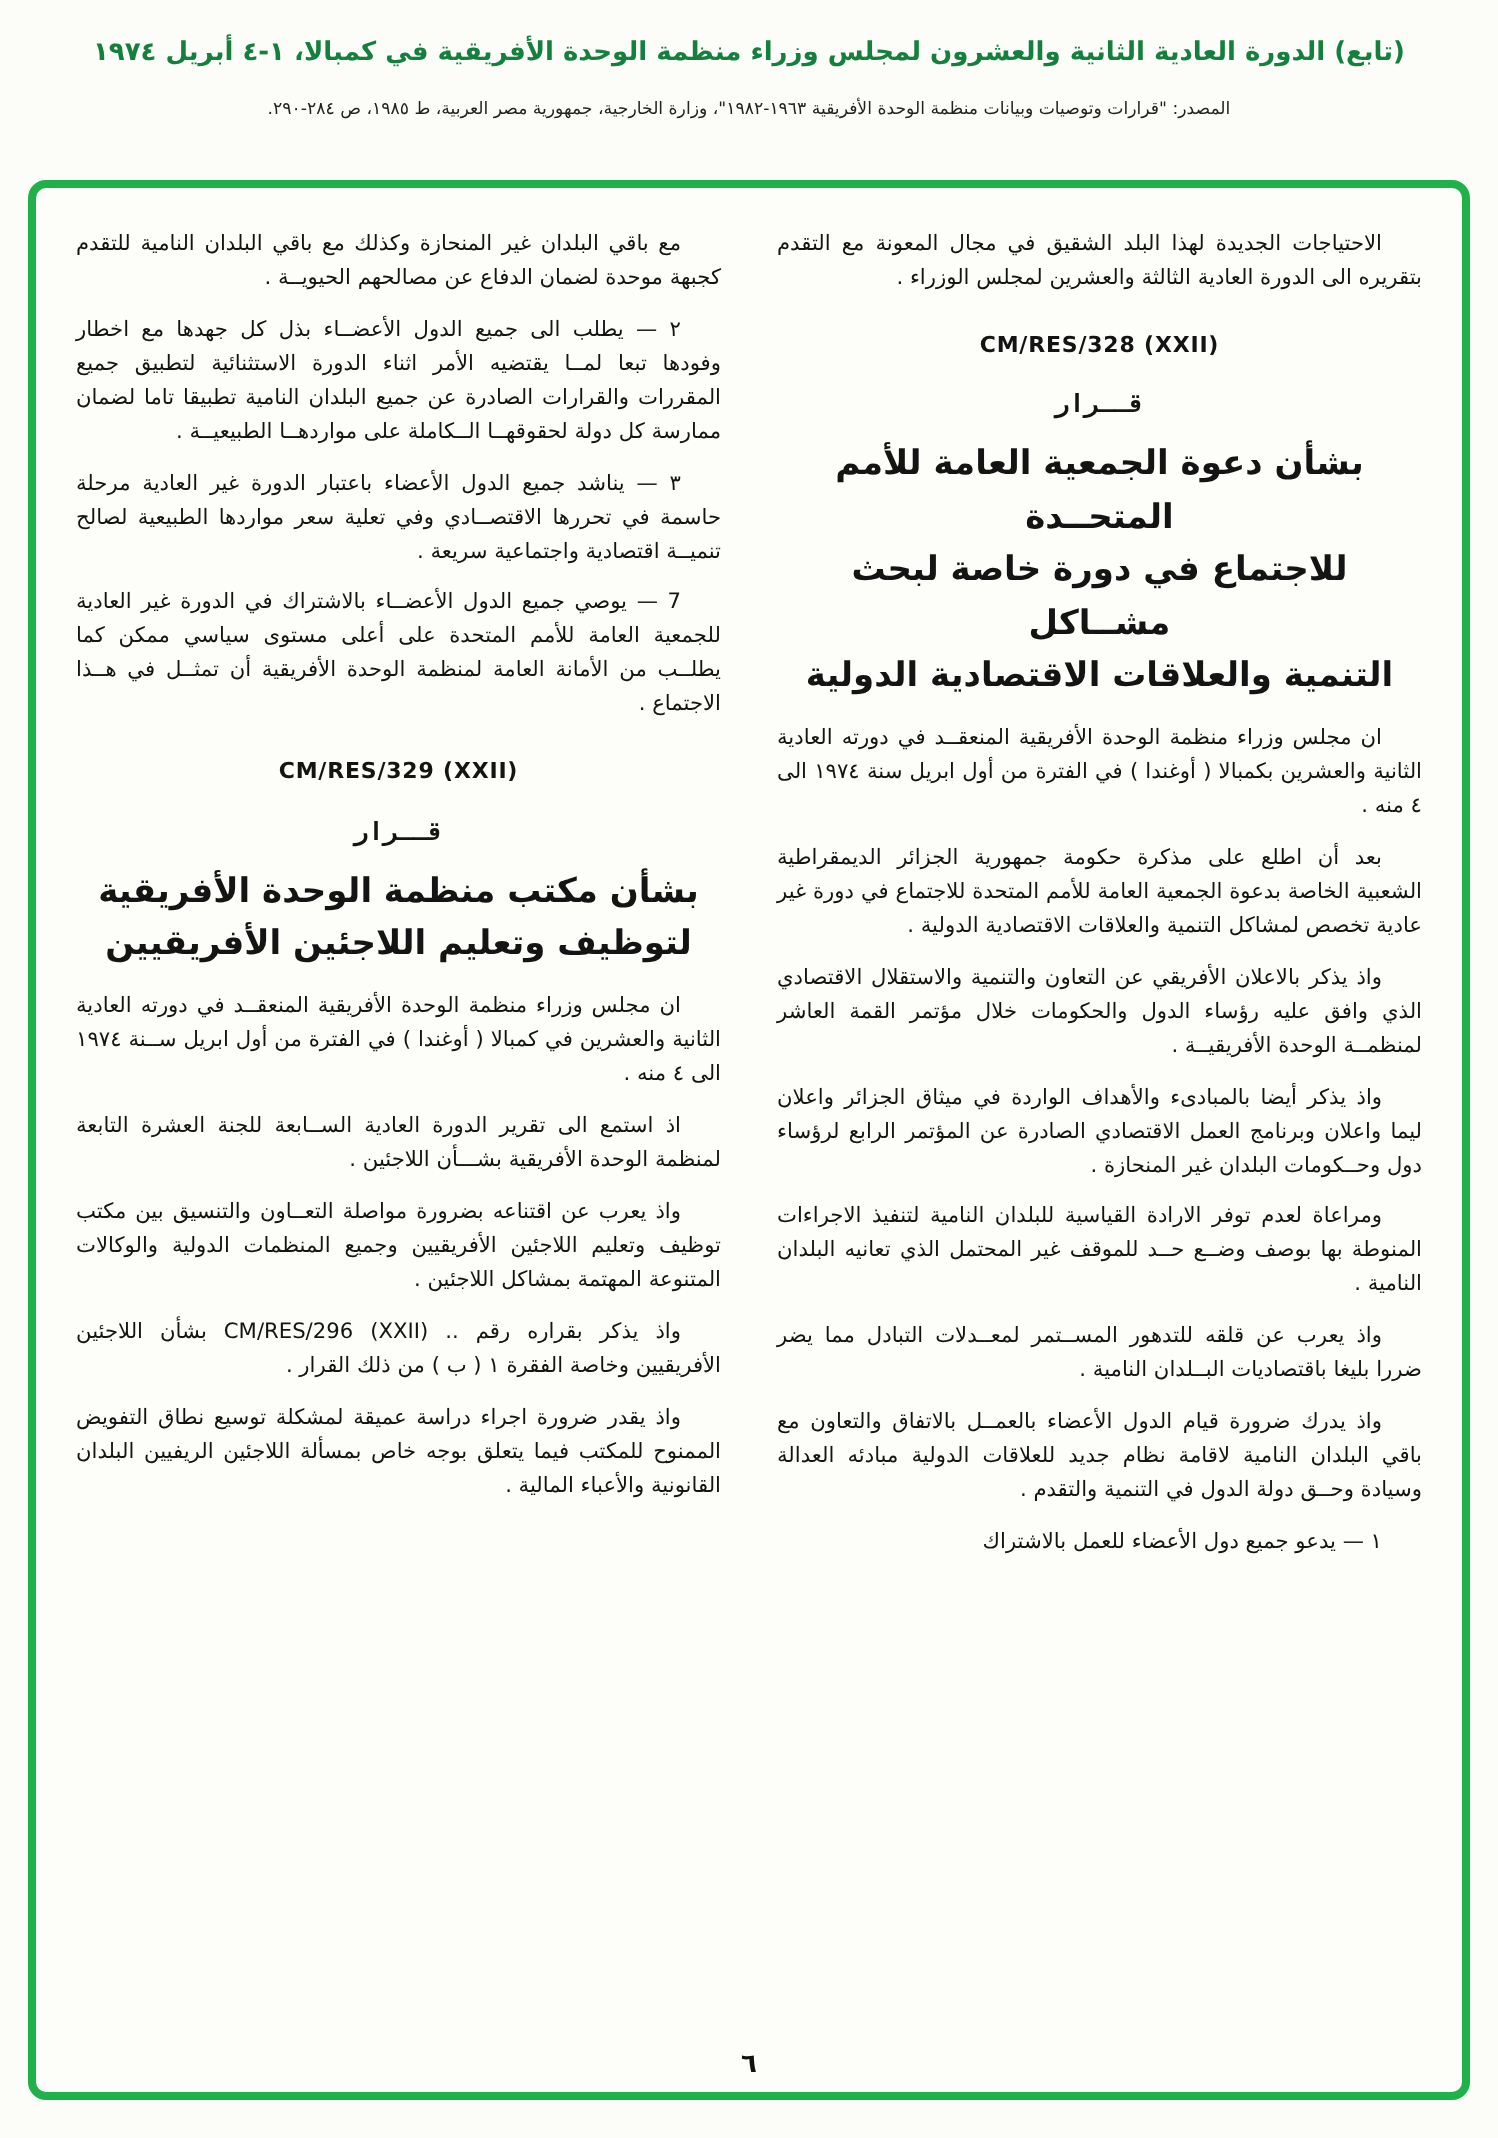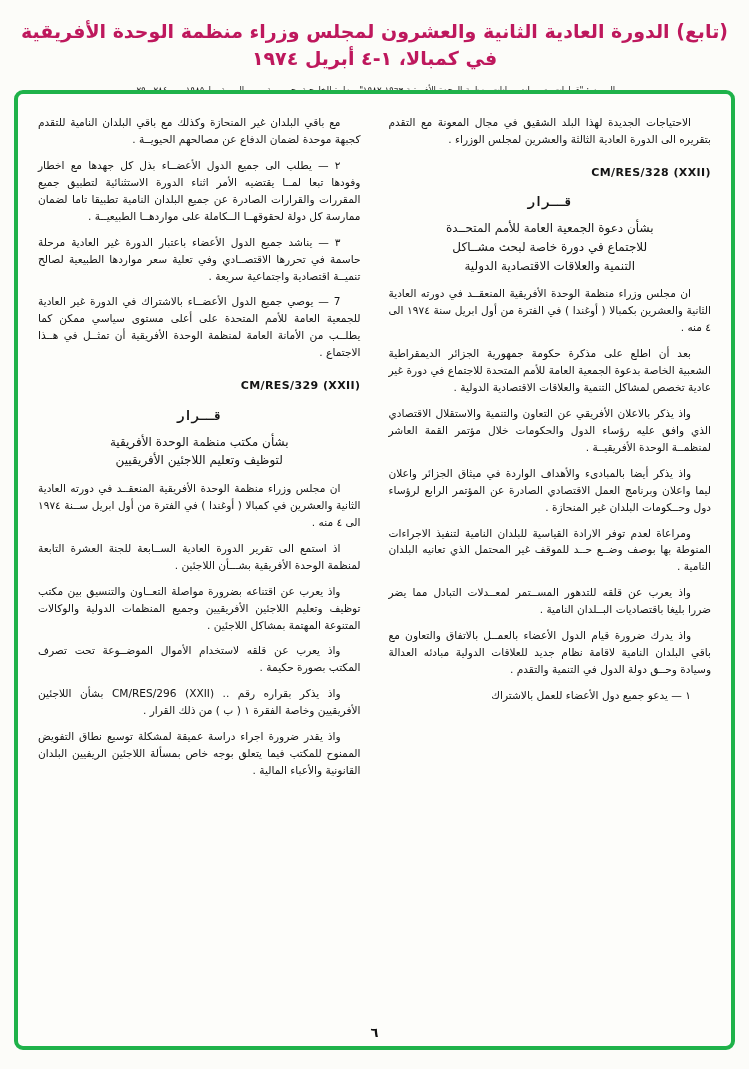--- a/index.html
+++ b/index.html
@@ -14,23 +14,23 @@
     width:749px; height:1069px;
     background:#fcfcf9;
     overflow:hidden;
   }
   .doc-header {
     position:absolute; top:18px; left:20px; right:20px;
     text-align:center; direction:rtl;
   }
   .doc-title {
     font-weight:bold;
-    font-size:19px;
+    font-size:13px;
     line-height:1.4;
-    color:#be185d;
+    color:#15803d;
   }
   .doc-source {
     margin-top:14px;
     font-size:8.6px;
     color:#222;
     white-space:nowrap;
   }
   .green-frame {
     position:absolute;
     left:14px; top:90px;
@@ -53,40 +53,40 @@
     line-height:1.6;
     text-align:justify;
     color:#141414;
   }
   .para {
     margin-bottom:9px;
     text-indent:20px;
   }
   .res-code {
     direction:ltr;
-    text-align:right;
+    text-align:center;
     font-weight:bold;
     font-size:11px;
     letter-spacing:0.4px;
     margin:16px 0 12px 0;
     text-indent:0;
   }
   .res-title {
     text-align:center;
     font-weight:bold;
     font-size:12.5px;
     letter-spacing:1px;
     margin:4px 0 6px 0;
     text-indent:0;
     font-family:Liberation Mono, monospace;
   }
   .res-subtitle {
     text-align:center;
-    font-weight:normal;
-    font-size:12px;
+    font-weight:bold;
+    font-size:17px;
     line-height:1.55;
     text-indent:0;
   }
   .res-subtitle.last { margin-bottom:10px; }
   .page-number {
     position:absolute;
     bottom:6px; left:0; right:0;
     text-align:center;
     font-weight:bold;
     font-size:13px;
@@ -128,21 +128,20 @@
         <div class="para">٢ — يطلب الى جميع الدول الأعضــاء بذل كل جهدها مع اخطار وفودها تبعا لمــا يقتضيه الأمر اثناء الدورة الاستثنائية لتطبيق جميع المقررات والقرارات الصادرة عن جميع البلدان النامية تطبيقا تاما لضمان ممارسة كل دولة لحقوقهــا الــكاملة على مواردهــا الطبيعيــة .</div>
         <div class="para">٣ — يناشد جميع الدول الأعضاء باعتبار الدورة غير العادية مرحلة حاسمة في تحررها الاقتصــادي وفي تعلية سعر مواردها الطبيعية لصالح تنميــة اقتصادية واجتماعية سريعة .</div>
         <div class="para">7 — يوصي جميع الدول الأعضــاء بالاشتراك في الدورة غير العادية للجمعية العامة للأمم المتحدة على أعلى مستوى سياسي ممكن كما يطلــب من الأمانة العامة لمنظمة الوحدة الأفريقية أن تمثــل في هــذا الاجتماع .</div>
         <div class="res-code">CM/RES/329 (XXII)</div>
         <div class="res-title">قــرار</div>
         <div class="res-subtitle">بشأن مكتب منظمة الوحدة الأفريقية</div>
         <div class="res-subtitle last">لتوظيف وتعليم اللاجئين الأفريقيين</div>
         <div class="para">ان مجلس وزراء منظمة الوحدة الأفريقية المنعقــد في دورته العادية الثانية والعشرين في كمبالا ( أوغندا ) في الفترة من أول ابريل ســنة ١٩٧٤ الى ٤ منه .</div>
         <div class="para">اذ استمع الى تقرير الدورة العادية الســابعة للجنة العشرة التابعة لمنظمة الوحدة الأفريقية بشـــأن اللاجئين .</div>
         <div class="para">واذ يعرب عن اقتناعه بضرورة مواصلة التعــاون والتنسيق بين مكتب توظيف وتعليم اللاجئين الأفريقيين وجميع المنظمات الدولية والوكالات المتنوعة المهتمة بمشاكل اللاجئين .</div>
-        <div class="para">واذ يعرب عن قلقه لاستخدام الأموال الموضــوعة تحت تصرف المكتب بصورة حكيمة .</div>
         <div class="para">واذ يذكر بقراره رقم .. CM/RES/296 (XXII) بشأن اللاجئين الأفريقيين وخاصة الفقرة ١ ( ب ) من ذلك القرار .</div>
         <div class="para">واذ يقدر ضرورة اجراء دراسة عميقة لمشكلة توسيع نطاق التفويض الممنوح للمكتب فيما يتعلق بوجه خاص بمسألة اللاجئين الريفيين البلدان القانونية والأعباء المالية .</div>
       </div>
 
     </div>
 
     <div class="page-number">٦</div>
   </div>
 
 </div>

